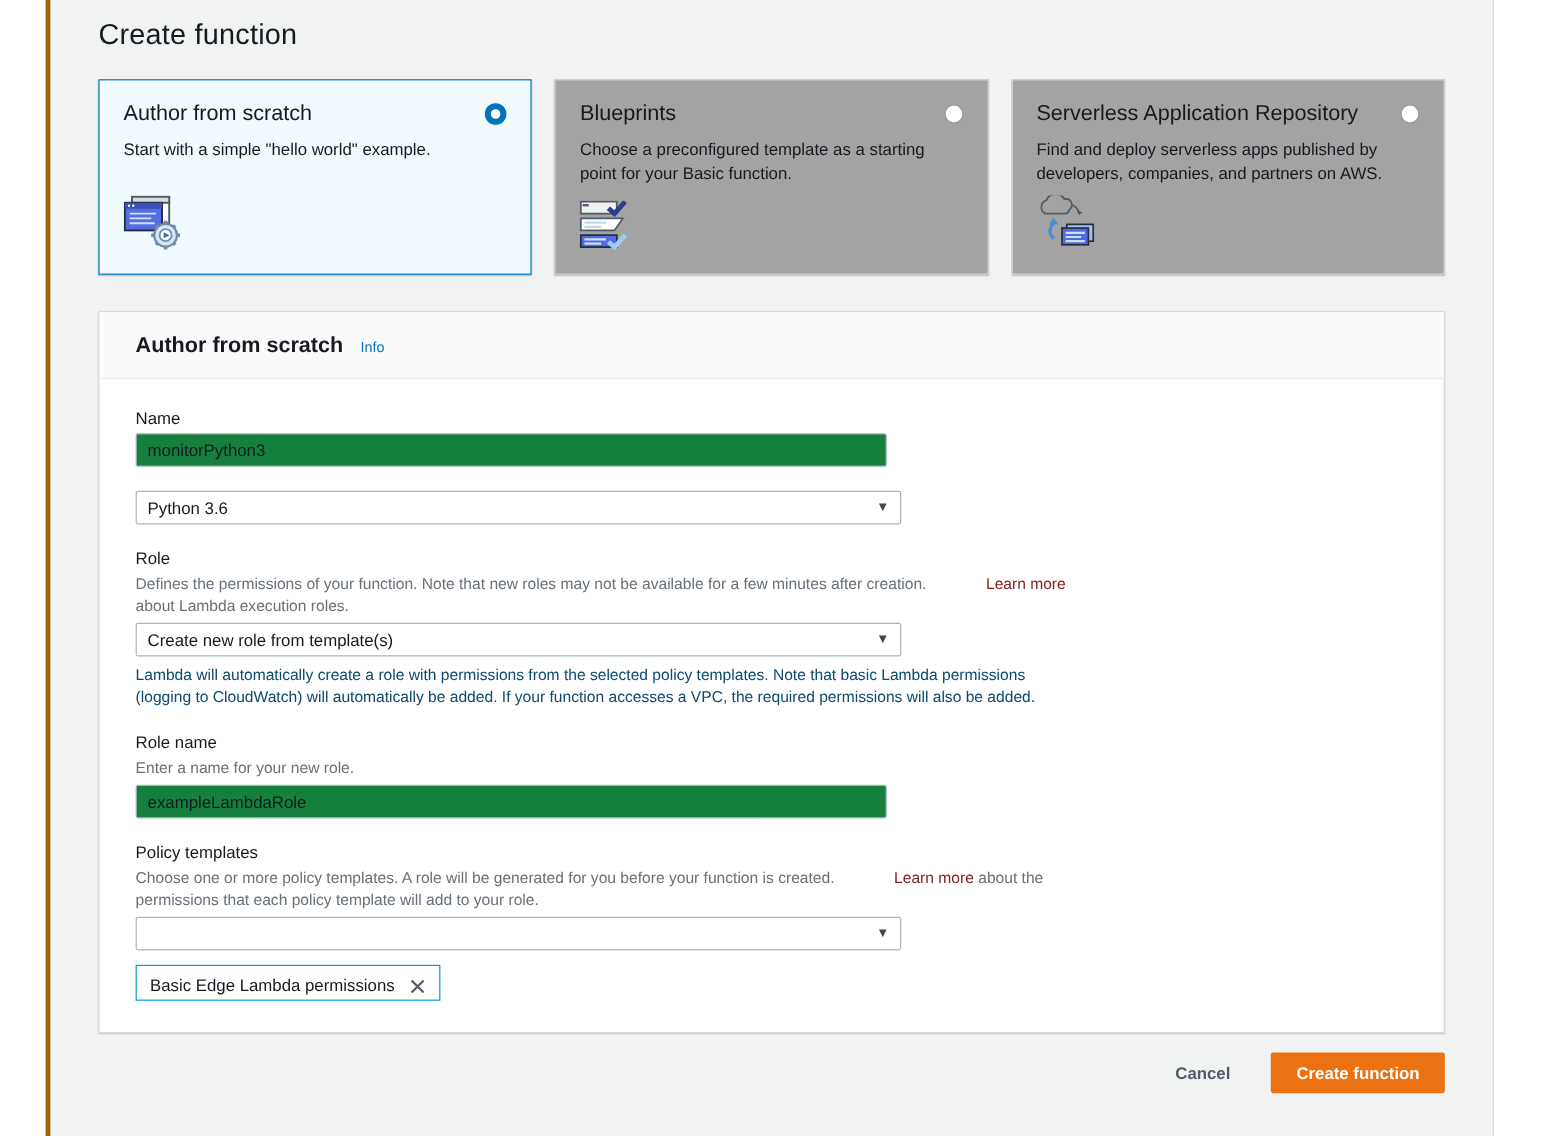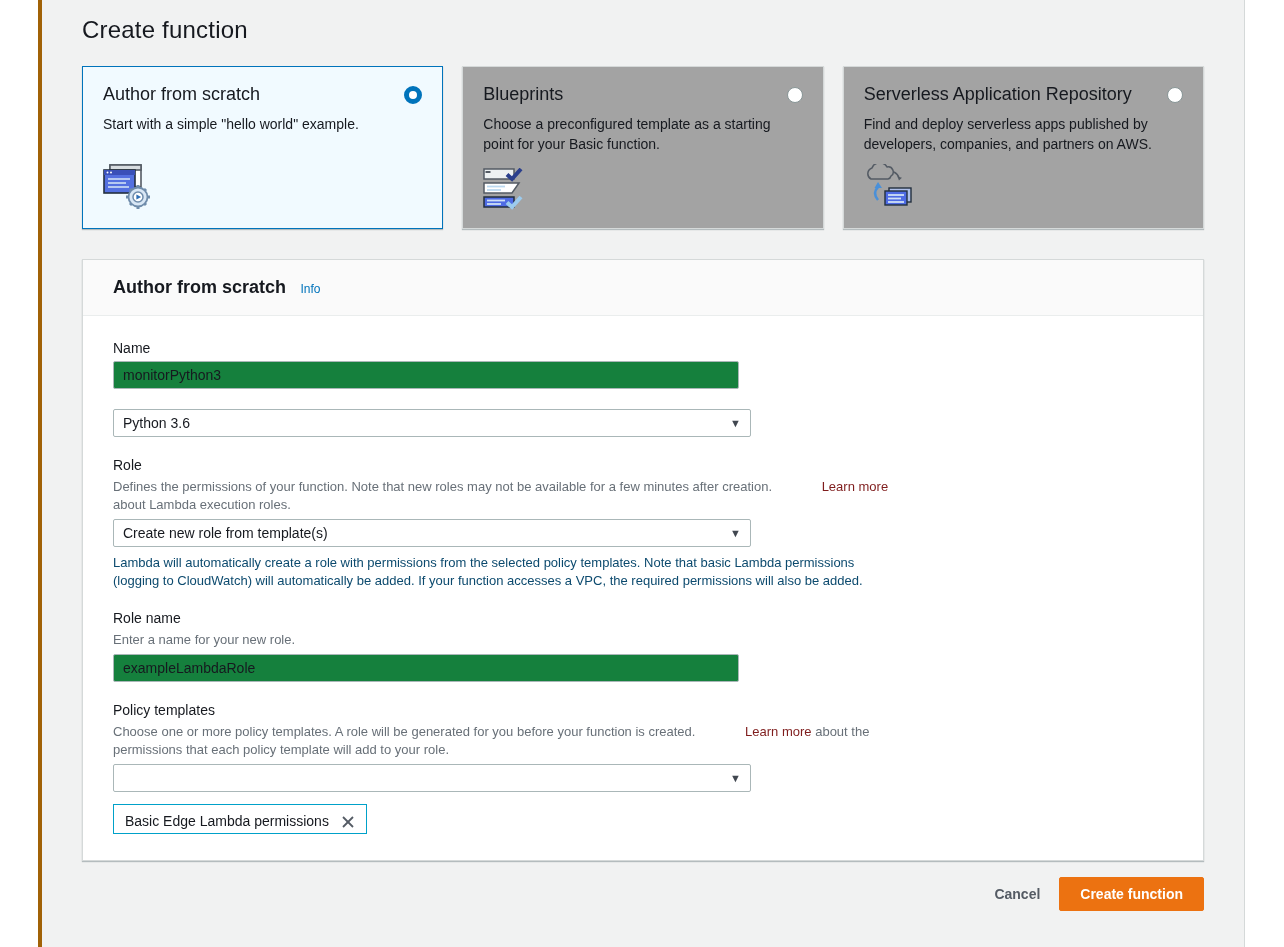--- a/index.html
+++ b/index.html
@@ -81,21 +81,21 @@
   .tag {
     display:inline-flex; align-items:flex-end; gap:12px;
     border:1px solid #00a1c9; background:#fff;
     padding:4px 11px; margin-top:12px;
     font-size:14px; color:#16191f; height:30px;
   }
   .tag-close { cursor:pointer; display:flex; align-items:center; }
   .tag-close svg { display:block; }
 
   
-  .footer { display:flex; justify-content:flex-end; align-items:center; gap:13px; margin-top:16px; }
+  .footer { display:flex; justify-content:flex-end; align-items:center; gap:28px; margin-top:16px; }
   .cancel-btn { font-size:14px; font-weight:700; color:#545b64; cursor:pointer; background:none; border:none; font-family:"Liberation Sans", sans-serif; }
   .submit-btn {
     background:#ec7211; border:1px solid #ec7211; border-radius:2px;
     color:#fff; font-size:14px; font-weight:700;
     padding:8px 20px; cursor:pointer;
     font-family:"Liberation Sans", sans-serif;
   }
 </style>
 </head>
 <body>

